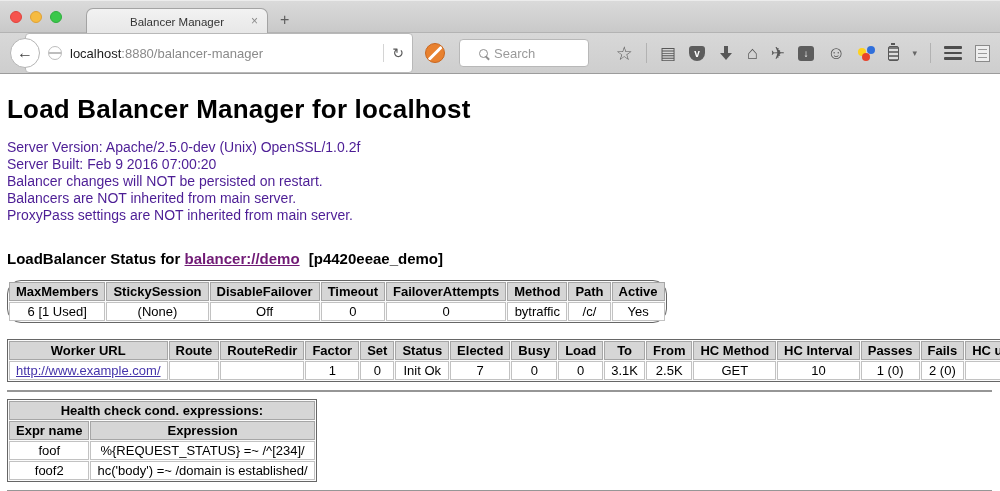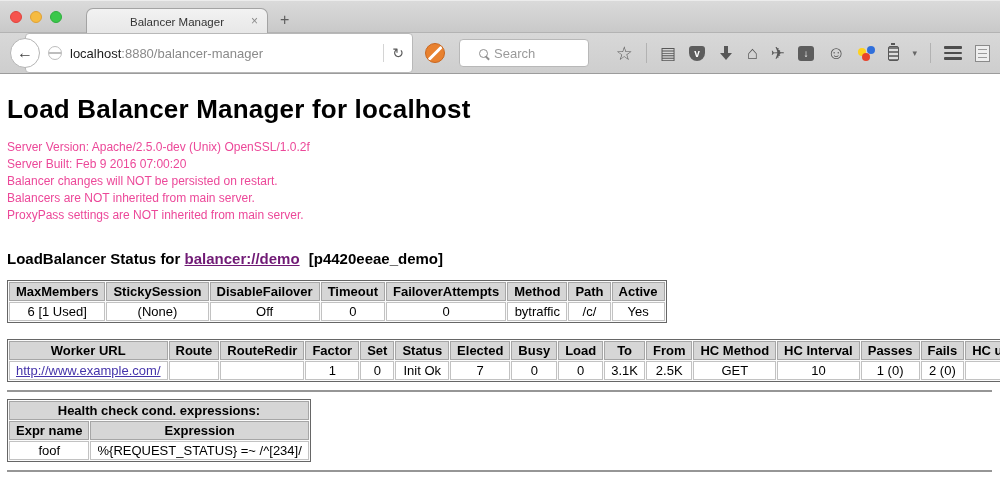--- a/index.html
+++ b/index.html
@@ -70,33 +70,33 @@
   .caret { font-size:9px; color:#666; }
   .menu-bars { width:18px; display:flex; flex-direction:column; gap:3px; }
   .menu-bars i { height:2.5px; background:#4d4d4d; border-radius:1px; }
   .page-icon { width:15px; height:17px; border:1.5px solid #8a8a8a; background:#eee; position:relative; }
   .page-icon i { position:absolute; left:2px; right:2px; height:1.5px; background:#9a9a9a; }
   .page-icon i:nth-child(1){top:3px} .page-icon i:nth-child(2){top:7px} .page-icon i:nth-child(3){top:11px}
 
   
   .content { padding:2px 8px 0 7px; color:#000; }
   h1.page-h1 { font-size:26px; font-weight:bold; margin:18px 0 14px; letter-spacing:0.2px; }
-  .info-line { font-size:12px; line-height:17px; color:#ec4899; }
+  .info-line { font-size:14px; line-height:17px; color:#4c1d95; }
   .status-line { font-size:15px; font-weight:bold; margin:26px 0 13px; }
   .status-line a { color:#701a75; text-decoration:underline; }
   .status-suffix { margin-left:5px; }
 
   table.data-table { border-collapse:separate; border-spacing:1px; background:#fbfbfb;
                      border:1px solid #666; font-size:13px; }
   table.data-table th { background:#d6d6d6; border:1px solid #a6a6a6; padding:1px 6px;
                         font-weight:bold; white-space:nowrap; text-align:center; font-size:13px; }
   table.data-table td { background:#fff; border:1px solid #c2c2c2; padding:1px 6px;
                         text-align:center; white-space:nowrap; }
   table.data-table a { color:#4433aa; text-decoration:underline; }
-  .tbl-balancer { margin-bottom:16px; }
+  .tbl-balancer { margin-bottom:16px;border-radius:14px; }
   .tbl-worker td.url-cell { text-align:left; }
   .tbl-worker { width:962px; }
   hr.rule { border:0; height:1px; background:#c4c4c4; border-top:2px solid #969696; margin:8px 0 7px; }
   .tbl-health { margin-bottom:8px; }
   .empty-cell { min-width:30px; }
 </style>
 </head>
 <body>
 
 <div class="window">
@@ -262,18 +262,22 @@
         <th colspan="2">Health check cond. expressions:</th>
       </tr>
       <tr>
         <th>Expr name</th>
         <th>Expression</th>
       </tr>
       <tr>
         <td>foof</td>
         <td>%{REQUEST_STATUS} =~ /^[234]/</td>
       </tr>
+      <tr>
+        <td>foof2</td>
+        <td>hc('body') =~ /domain is established/</td>
+      </tr>
     </tbody>
       </table>
 
     <hr class="rule">
   </div>
 </div>
 
 </body></html>

